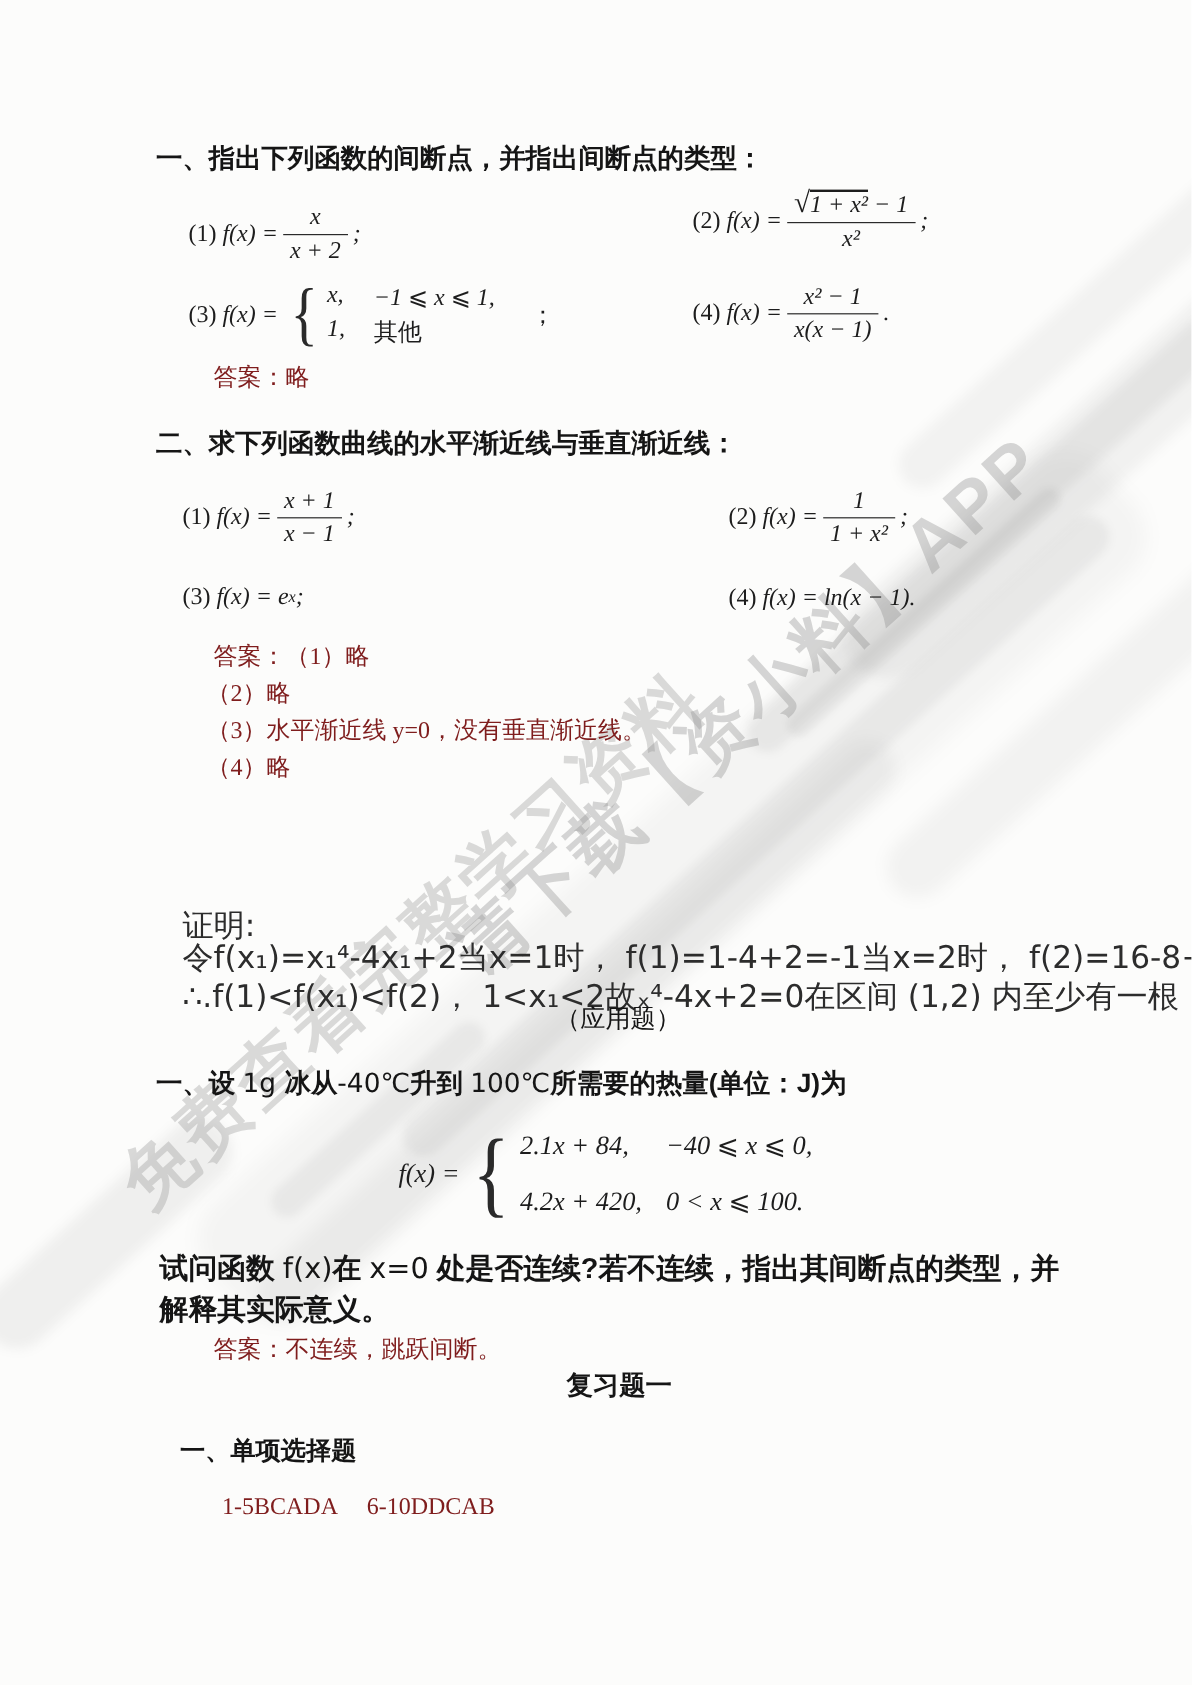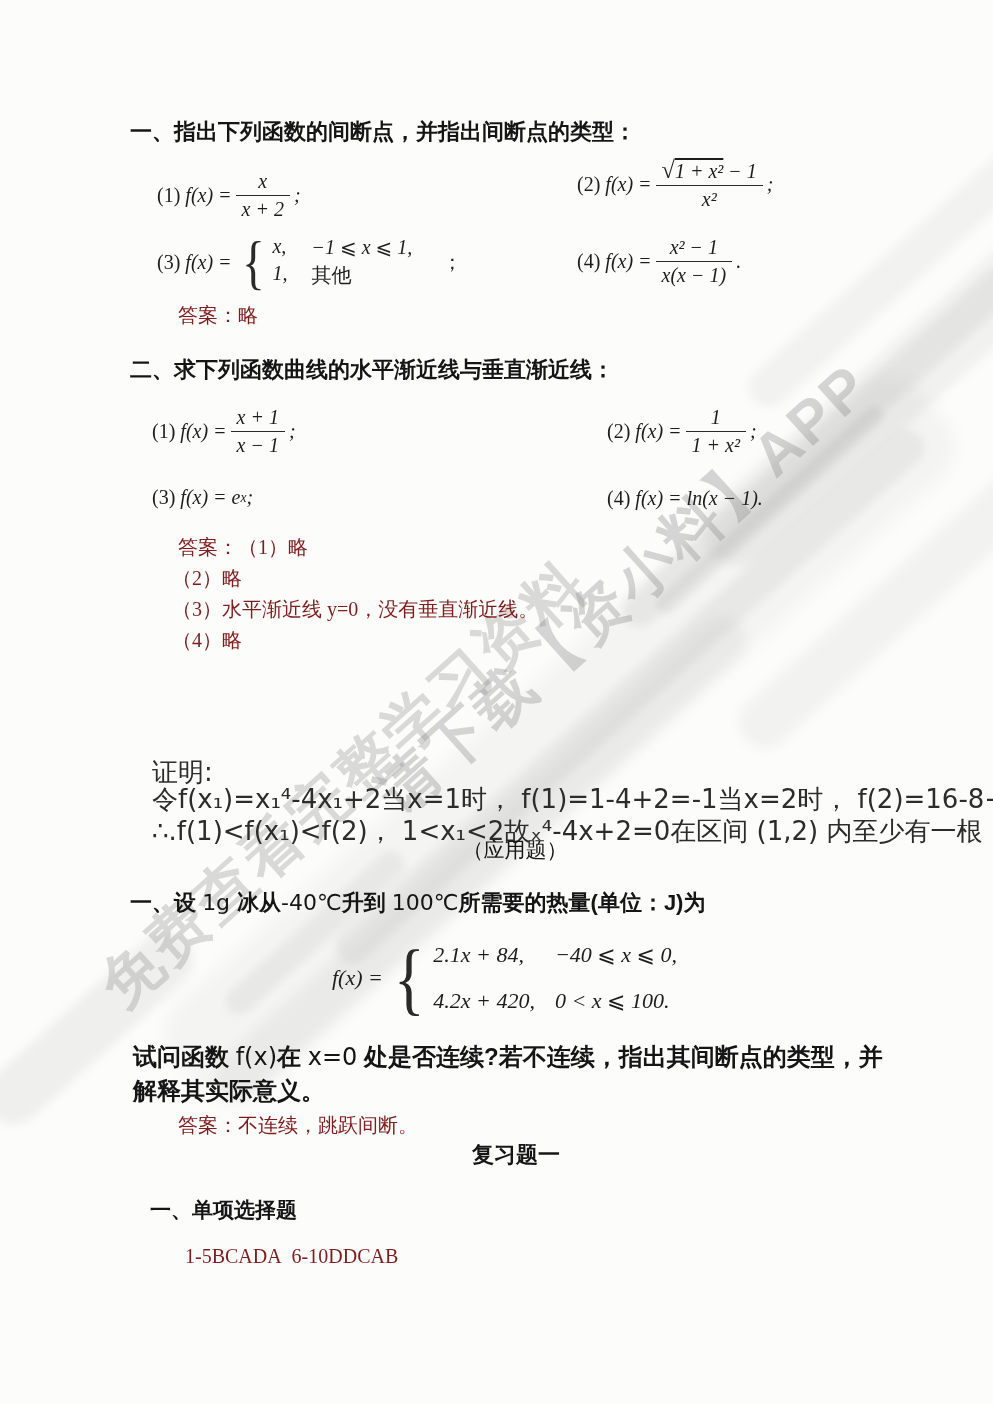--- a/index.html
+++ b/index.html
@@ -190,16 +190,16 @@
     </span>
   </div>
 
   <div class="abs para" style="left:133px;top:1040px;width:752px"><span class="seg-b">试问函数 </span><span class="seg-m">f(x)</span><span class="seg-b">在 </span><span class="seg-m">x=0</span><span class="seg-b"> 处是否连续?若不连续，指出其间断点的类型，并解释其实际意义。</span></div>
   <div class="abs serif" style="left:178px;top:1112px">答案：不连续，跳跃间断。</div>
 
   <div class="abs hd center" style="left:516px;top:1141px">复习题一</div>
   <div class="abs hd" style="left:150px;top:1196px;font-size:21px">一、单项选择题</div>
   <div class="abs serif" style="left:185px;top:1243px">
     <span>1-5BCADA</span>
-    <span style="margin-left:6px">6-10DDCAB</span>
+    <span style="margin-left:20px">6-10DDCAB</span>
   </div>
 
 </div>
 
 </body></html>

